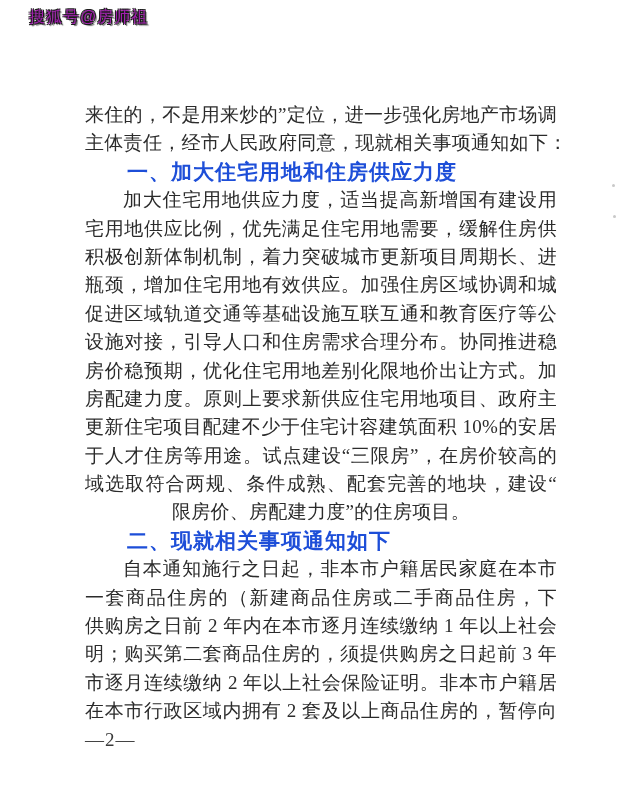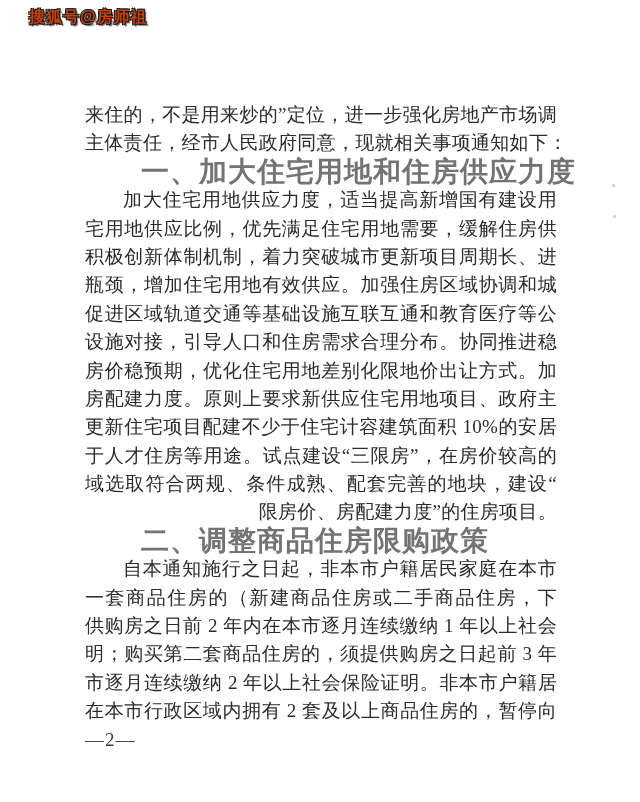--- a/index.html
+++ b/index.html
@@ -12,24 +12,24 @@
     background: #ffffff;
     position: relative;
     overflow: hidden;
     font-family: "Liberation Serif", "DejaVu Serif", serif;
   }
   .watermark {
     position: absolute;
     left: 10px;
     top: 7px;
     font-family: "Liberation Sans", "DejaVu Sans", sans-serif;
-    font-weight: bold;
+    font-weight: normal;
     font-size: 16px;
     letter-spacing: 1px;
-    color: #c2410c;
+    color: #a21caf;
     text-shadow:
       -1px -1px 0 #1a1a1a,
        1px -1px 0 #1a1a1a,
       -1px  1px 0 #1a1a1a,
        1px  1px 0 #1a1a1a,
        2px  2px 1px #6a6a6a;
     white-space: nowrap;
     padding-left: 19px;
   }
   .doc-body {
@@ -53,27 +53,27 @@
     text-align-last: justify;
     text-justify: inter-character;
     overflow: hidden;
     height: 28.4px;
   }
   .line.para-start {
     text-indent: 2em;
   }
   
   .line.para-end {
-    text-align: right;
+    text-align: center;
   }
   .line.heading {
     font-family: "Liberation Sans", "DejaVu Sans", sans-serif;
     font-weight: bold;
-    font-size: 28px;
-    color: #737373;
+    font-size: 21px;
+    color: #1d4ed8;
     padding-left: 2em;
     letter-spacing: 1px;
   }
   .page-number {
     height: 28.4px;
     line-height: 28.4px;
     font-size: 19px;
     color: #3a3a3a;
     text-align: left;
     letter-spacing: 1px;
@@ -104,21 +104,21 @@
     <div class="line para">积极创新体制机制，着力突破城市更新项目周期长、进展慢的</div>
     <div class="line para">瓶颈，增加住宅用地有效供应。加强住房区域协调和城乡统筹，</div>
     <div class="line para">促进区域轨道交通等基础设施互联互通和教育医疗等公共服务</div>
     <div class="line para">设施对接，引导人口和住房需求合理分布。协同推进稳地价稳</div>
     <div class="line para">房价稳预期，优化住宅用地差别化限地价出让方式。加大安居</div>
     <div class="line para">房配建力度。原则上要求新供应住宅用地项目、政府主导城市</div>
     <div class="line para">更新住宅项目配建不少于住宅计容建筑面积 10%的安居房，用</div>
     <div class="line para">于人才住房等用途。试点建设“三限房”，在房价较高的热点区</div>
     <div class="line para">域选取符合两规、条件成熟、配套完善的地块，建设“ 限地价、</div>
     <div class="line para-end">限房价、房配建力度”的住房项目。</div>
-    <div class="line heading">二、调整商品住房限购政策</div>
+    <div class="line heading">二、现就相关事项通知如下</div>
     <div class="line para-start">自本通知施行之日起，非本市户籍居民家庭在本市购买第</div>
     <div class="line para">一套商品住房的（新建商品住房或二手商品住房，下同），须提</div>
     <div class="line para">供购房之日前 2 年内在本市逐月连续缴纳 1 年以上社会保险证</div>
     <div class="line para">明；购买第二套商品住房的，须提供购房之日起前 3 年内在本</div>
     <div class="line para">市逐月连续缴纳 2 年以上社会保险证明。非本市户籍居民家庭</div>
     <div class="line para">在本市行政区域内拥有 2 套及以上商品住房的，暂停向其销售</div>
     <div class="page-number">—2—</div>
 </div>
 
 <div class="speck s1"></div>

